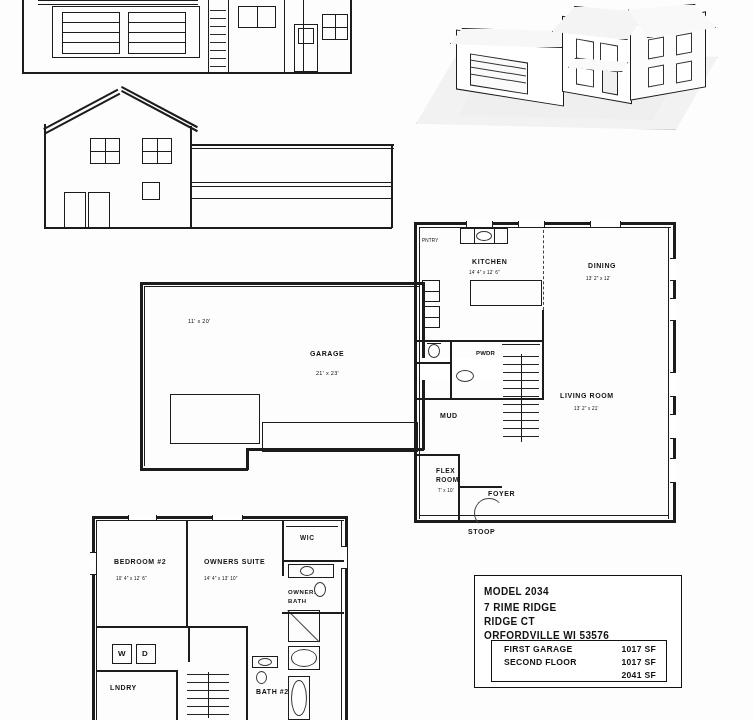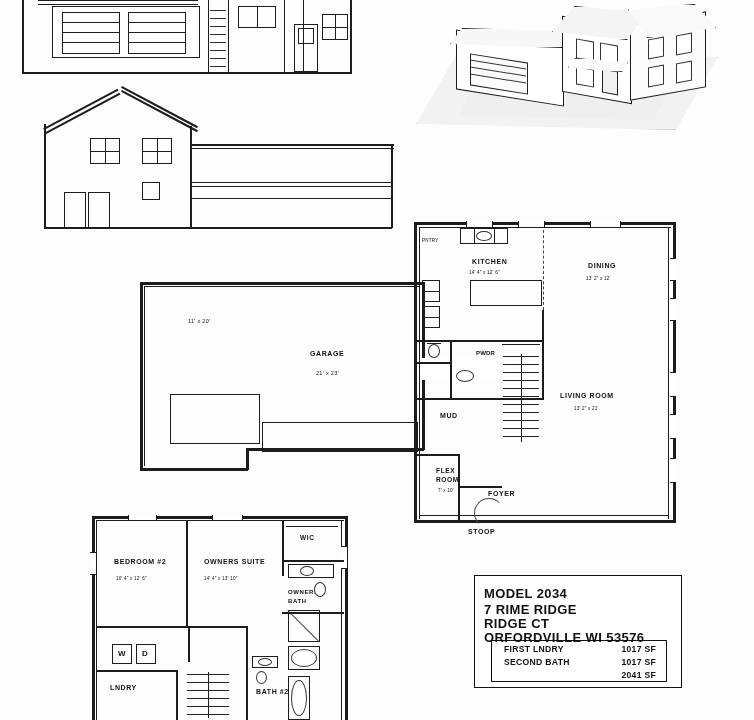--- a/index.html
+++ b/index.html
@@ -69,21 +69,21 @@
     top: 575px;
     width: 208px;
     height: 113px;
     border: 1.5px solid #111;
     box-sizing: border-box;
     background: #fff;
   }
   #title-block .tb-line {
     position: absolute;
     left: 9px;
-    font-size: 13px;
+    font-size: 10px;
     font-weight: 700;
     letter-spacing: 0.4px;
     color: #111;
     white-space: nowrap;
   }
   #sf-table {
     position: absolute;
     left: 16px;
     top: 64px;
     width: 176px;
@@ -483,25 +483,25 @@
   </div>
 
   <div id="title-block">
     <div class="tb-line" style="top:10px;">MODEL 2034</div>
     <div class="tb-line" style="top:26px;">7 RIME RIDGE</div>
     <div class="tb-line" style="top:40px;">RIDGE CT</div>
     <div class="tb-line" style="top:54px;">ORFORDVILLE WI 53576</div>
 
     <div id="sf-table">
       <div class="r" style="top:0px;">
-        <span class="nm">FIRST LNDRY</span>
+        <span class="nm">FIRST GARAGE</span>
         <span class="vl">1017 SF</span>
       </div>
       <div class="r" style="top:13px;">
-        <span class="nm">SECOND BATH</span>
+        <span class="nm">SECOND FLOOR</span>
         <span class="vl">1017 SF</span>
       </div>
       <div class="r" style="top:26px;">
         <span class="nm"></span>
         <span class="vl">2041 SF</span>
       </div>
     </div>
   </div>
 
 </div>

